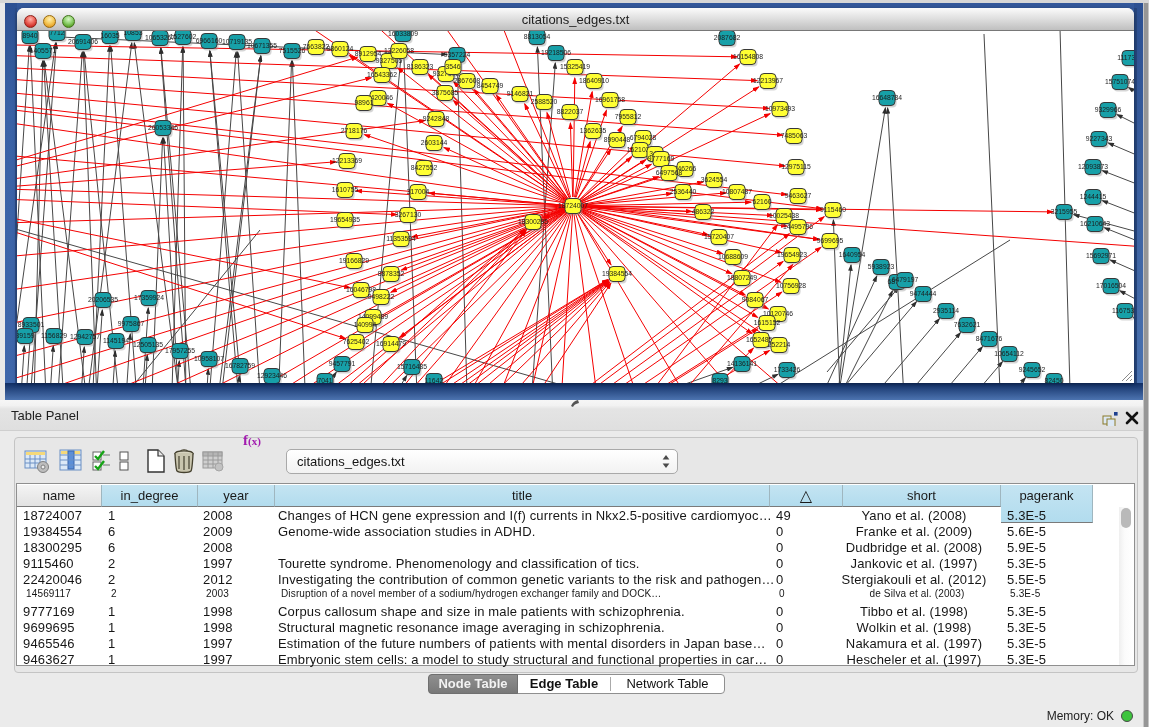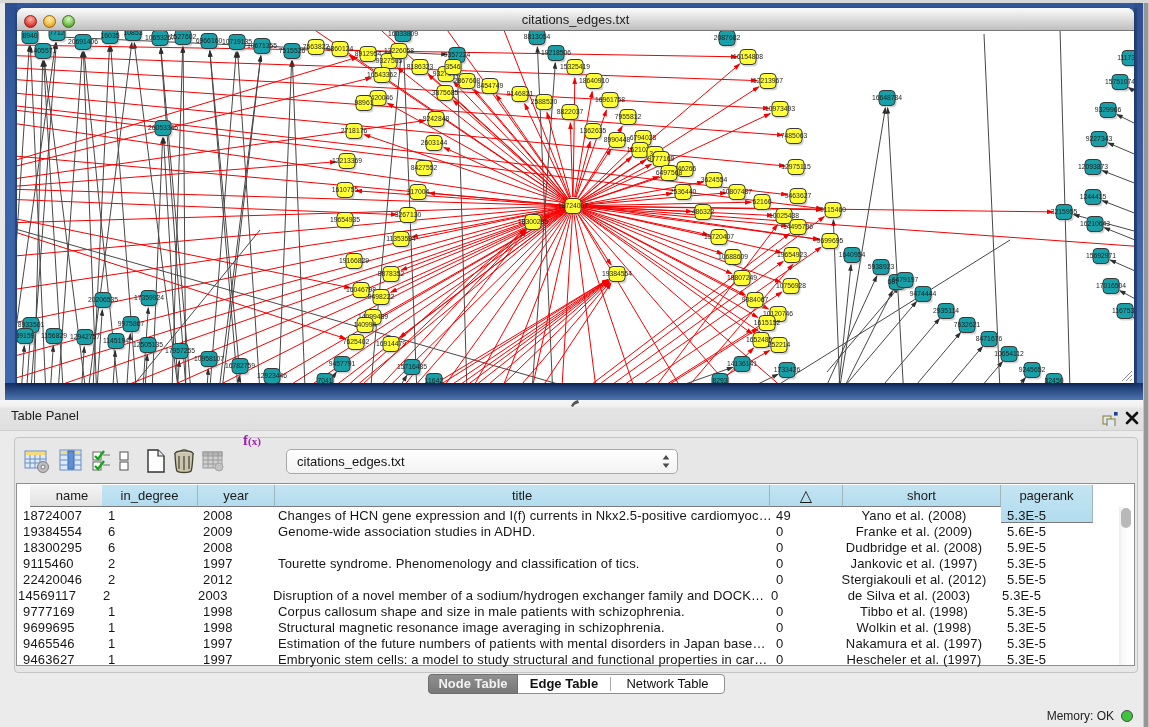--- a/index.html
+++ b/index.html
@@ -736,21 +736,21 @@
 <div class="abs" style="left:243px;top:432px;font-size:15px;font-weight:700;color:#a21caf;font-family:'Liberation Serif',serif">f<span style="font-size:11px">(x)</span></div>
 
 <div class="abs" style="left:286px;top:449px;width:392px;height:25px;background:linear-gradient(#ffffff,#f2f2f2);border:1px solid #a9a9a9;border-radius:5px;box-sizing:border-box"></div>
 <div class="abs" style="left:297px;top:454px;font-size:13px;color:#151515">citations_edges.txt</div>
 <svg class="abs" style="left:660px;top:452px" width="12" height="19" viewBox="0 0 12 19">
   <path d="M6 3 L9.4 7.6 L2.6 7.6 z" fill="#4a4a4a"></path>
   <path d="M6 16 L9.4 11.4 L2.6 11.4 z" fill="#4a4a4a"></path>
 </svg>
 
 <div class="abs" style="left:16px;top:483px;width:1119px;height:183px;background:#fff;border:1px solid #8f8f8f;box-sizing:border-box"></div>
-<div class="abs" style="left:30px;top:485px;width:85px;height:22px;background:linear-gradient(#f4f4f4,#e2e2e2);border-right:1px solid #9fb6bf;border-bottom:1px solid #7a7a7a;box-sizing:border-box;text-align:center;font-size:13px;color:#1a1a1a;line-height:21px;overflow:hidden">name</div>
+<div class="abs" style="left:17px;top:485px;width:85px;height:22px;background:linear-gradient(#f4f4f4,#e2e2e2);border-right:1px solid #9fb6bf;border-bottom:1px solid #7a7a7a;box-sizing:border-box;text-align:center;font-size:13px;color:#1a1a1a;line-height:21px;overflow:hidden">name</div>
 <div class="abs" style="left:102px;top:485px;width:96px;height:22px;background:linear-gradient(#c4e4f2,#b2dcee);border-right:1px solid #9fb6bf;border-bottom:1px solid #7a7a7a;box-sizing:border-box;text-align:center;font-size:13px;color:#1a1a1a;line-height:21px;overflow:hidden">in_degree</div>
 <div class="abs" style="left:198px;top:485px;width:77px;height:22px;background:linear-gradient(#c4e4f2,#b2dcee);border-right:1px solid #9fb6bf;border-bottom:1px solid #7a7a7a;box-sizing:border-box;text-align:center;font-size:13px;color:#1a1a1a;line-height:21px;overflow:hidden">year</div>
 <div class="abs" style="left:275px;top:485px;width:495px;height:22px;background:linear-gradient(#c4e4f2,#b2dcee);border-right:1px solid #9fb6bf;border-bottom:1px solid #7a7a7a;box-sizing:border-box;text-align:center;font-size:13px;color:#1a1a1a;line-height:21px;overflow:hidden">title</div>
 <div class="abs" style="left:770px;top:485px;width:73px;height:22px;background:linear-gradient(#c4e4f2,#b2dcee);border-right:1px solid #9fb6bf;border-bottom:1px solid #7a7a7a;box-sizing:border-box;text-align:center;font-size:16px;color:#1a1a1a;line-height:21px;overflow:hidden">△ out_de…</div>
 <div class="abs" style="left:843px;top:485px;width:158px;height:22px;background:linear-gradient(#c4e4f2,#b2dcee);border-right:1px solid #9fb6bf;border-bottom:1px solid #7a7a7a;box-sizing:border-box;text-align:center;font-size:13px;color:#1a1a1a;line-height:21px;overflow:hidden">short</div>
 <div class="abs" style="left:1001px;top:485px;width:92px;height:38px;background:linear-gradient(#c4e4f2,#b2dcee);border-right:1px solid #9fb6bf;border-bottom:1px solid #7a7a7a;box-sizing:border-box;text-align:center;font-size:13px;color:#1a1a1a;line-height:21px;overflow:hidden">pagerank</div>
 <div class="abs" style="left:17px;top:507.5px;width:1101px;height:16px;font-size:13px;letter-spacing:0.15px;color:#161616;white-space:nowrap">
     <span class="abs" style="left:6px">18724007</span>
     <span class="abs" style="left:91px">1</span>
     <span class="abs" style="left:186px">2008</span>
@@ -782,25 +782,26 @@
     <span class="abs" style="left:186px">1997</span>
     <span class="abs" style="left:261px;width:506px;overflow:hidden">Tourette syndrome. Phenomenology and classification of tics.</span>
     <span class="abs" style="left:759px">0</span>
     <span class="abs" style="left:818px;width:158px;text-align:center">Jankovic et al. (1997)</span>
     <span class="abs" style="left:990px">5.3E-5</span>
   </div>
 <div class="abs" style="left:17px;top:571.9px;width:1101px;height:16px;font-size:13px;letter-spacing:0.15px;color:#161616;white-space:nowrap">
     <span class="abs" style="left:6px">22420046</span>
     <span class="abs" style="left:91px">2</span>
     <span class="abs" style="left:186px">2012</span>
+    <span class="abs" style="left:261px;width:506px;overflow:hidden">Investigating the contribution of common genetic variants to the risk and pathogen…</span>
     <span class="abs" style="left:759px">0</span>
     <span class="abs" style="left:818px;width:158px;text-align:center">Stergiakouli et al. (2012)</span>
     <span class="abs" style="left:990px">5.5E-5</span>
   </div>
-<div class="abs" style="left:12px;top:588.0px;width:1101px;height:16px;font-size:13px;letter-spacing:0.15px;color:#161616;white-space:nowrap">
+<div class="abs" style="left:20px;top:588.0px;width:1101px;height:16px;font-size:10px;letter-spacing:0.15px;color:#161616;white-space:nowrap">
     <span class="abs" style="left:6px">14569117</span>
     <span class="abs" style="left:91px">2</span>
     <span class="abs" style="left:186px">2003</span>
     <span class="abs" style="left:261px;width:506px;overflow:hidden">Disruption of a novel member of a sodium/hydrogen exchanger family and DOCK…</span>
     <span class="abs" style="left:759px">0</span>
     <span class="abs" style="left:818px;width:158px;text-align:center">de Silva et al. (2003)</span>
     <span class="abs" style="left:990px">5.3E-5</span>
   </div>
 <div class="abs" style="left:17px;top:604.1px;width:1101px;height:16px;font-size:13px;letter-spacing:0.15px;color:#161616;white-space:nowrap">
     <span class="abs" style="left:6px">9777169</span>

